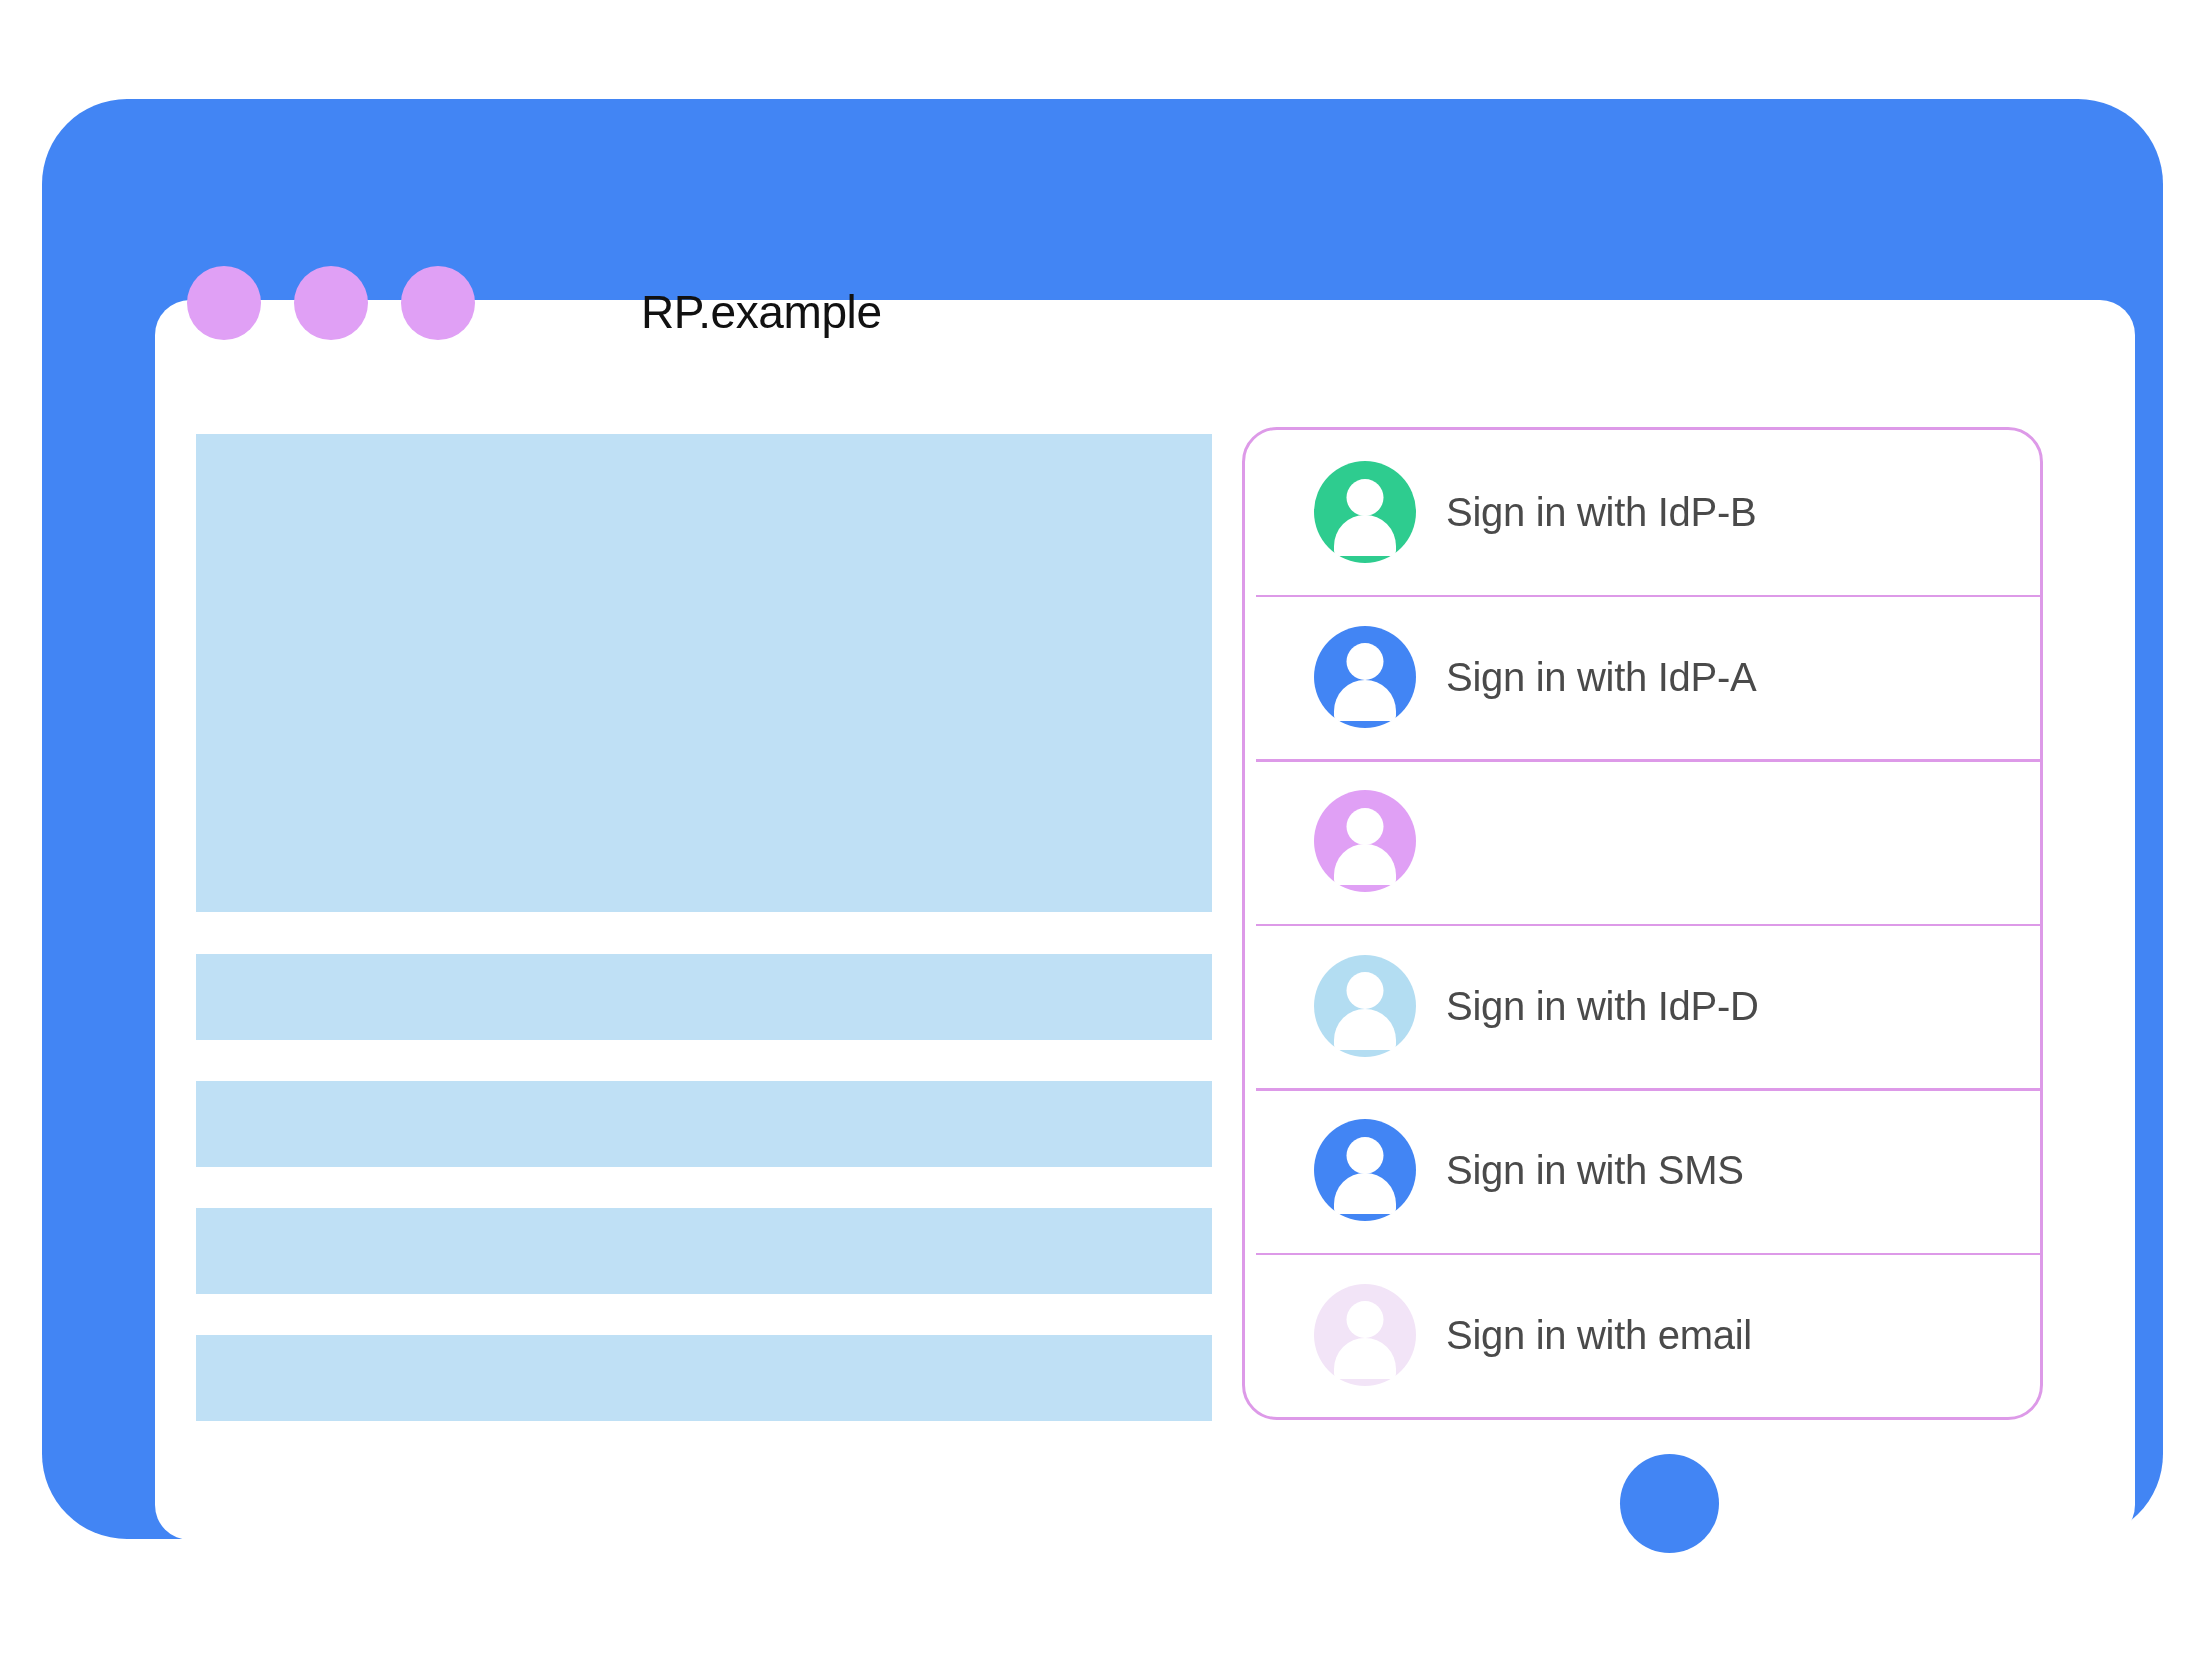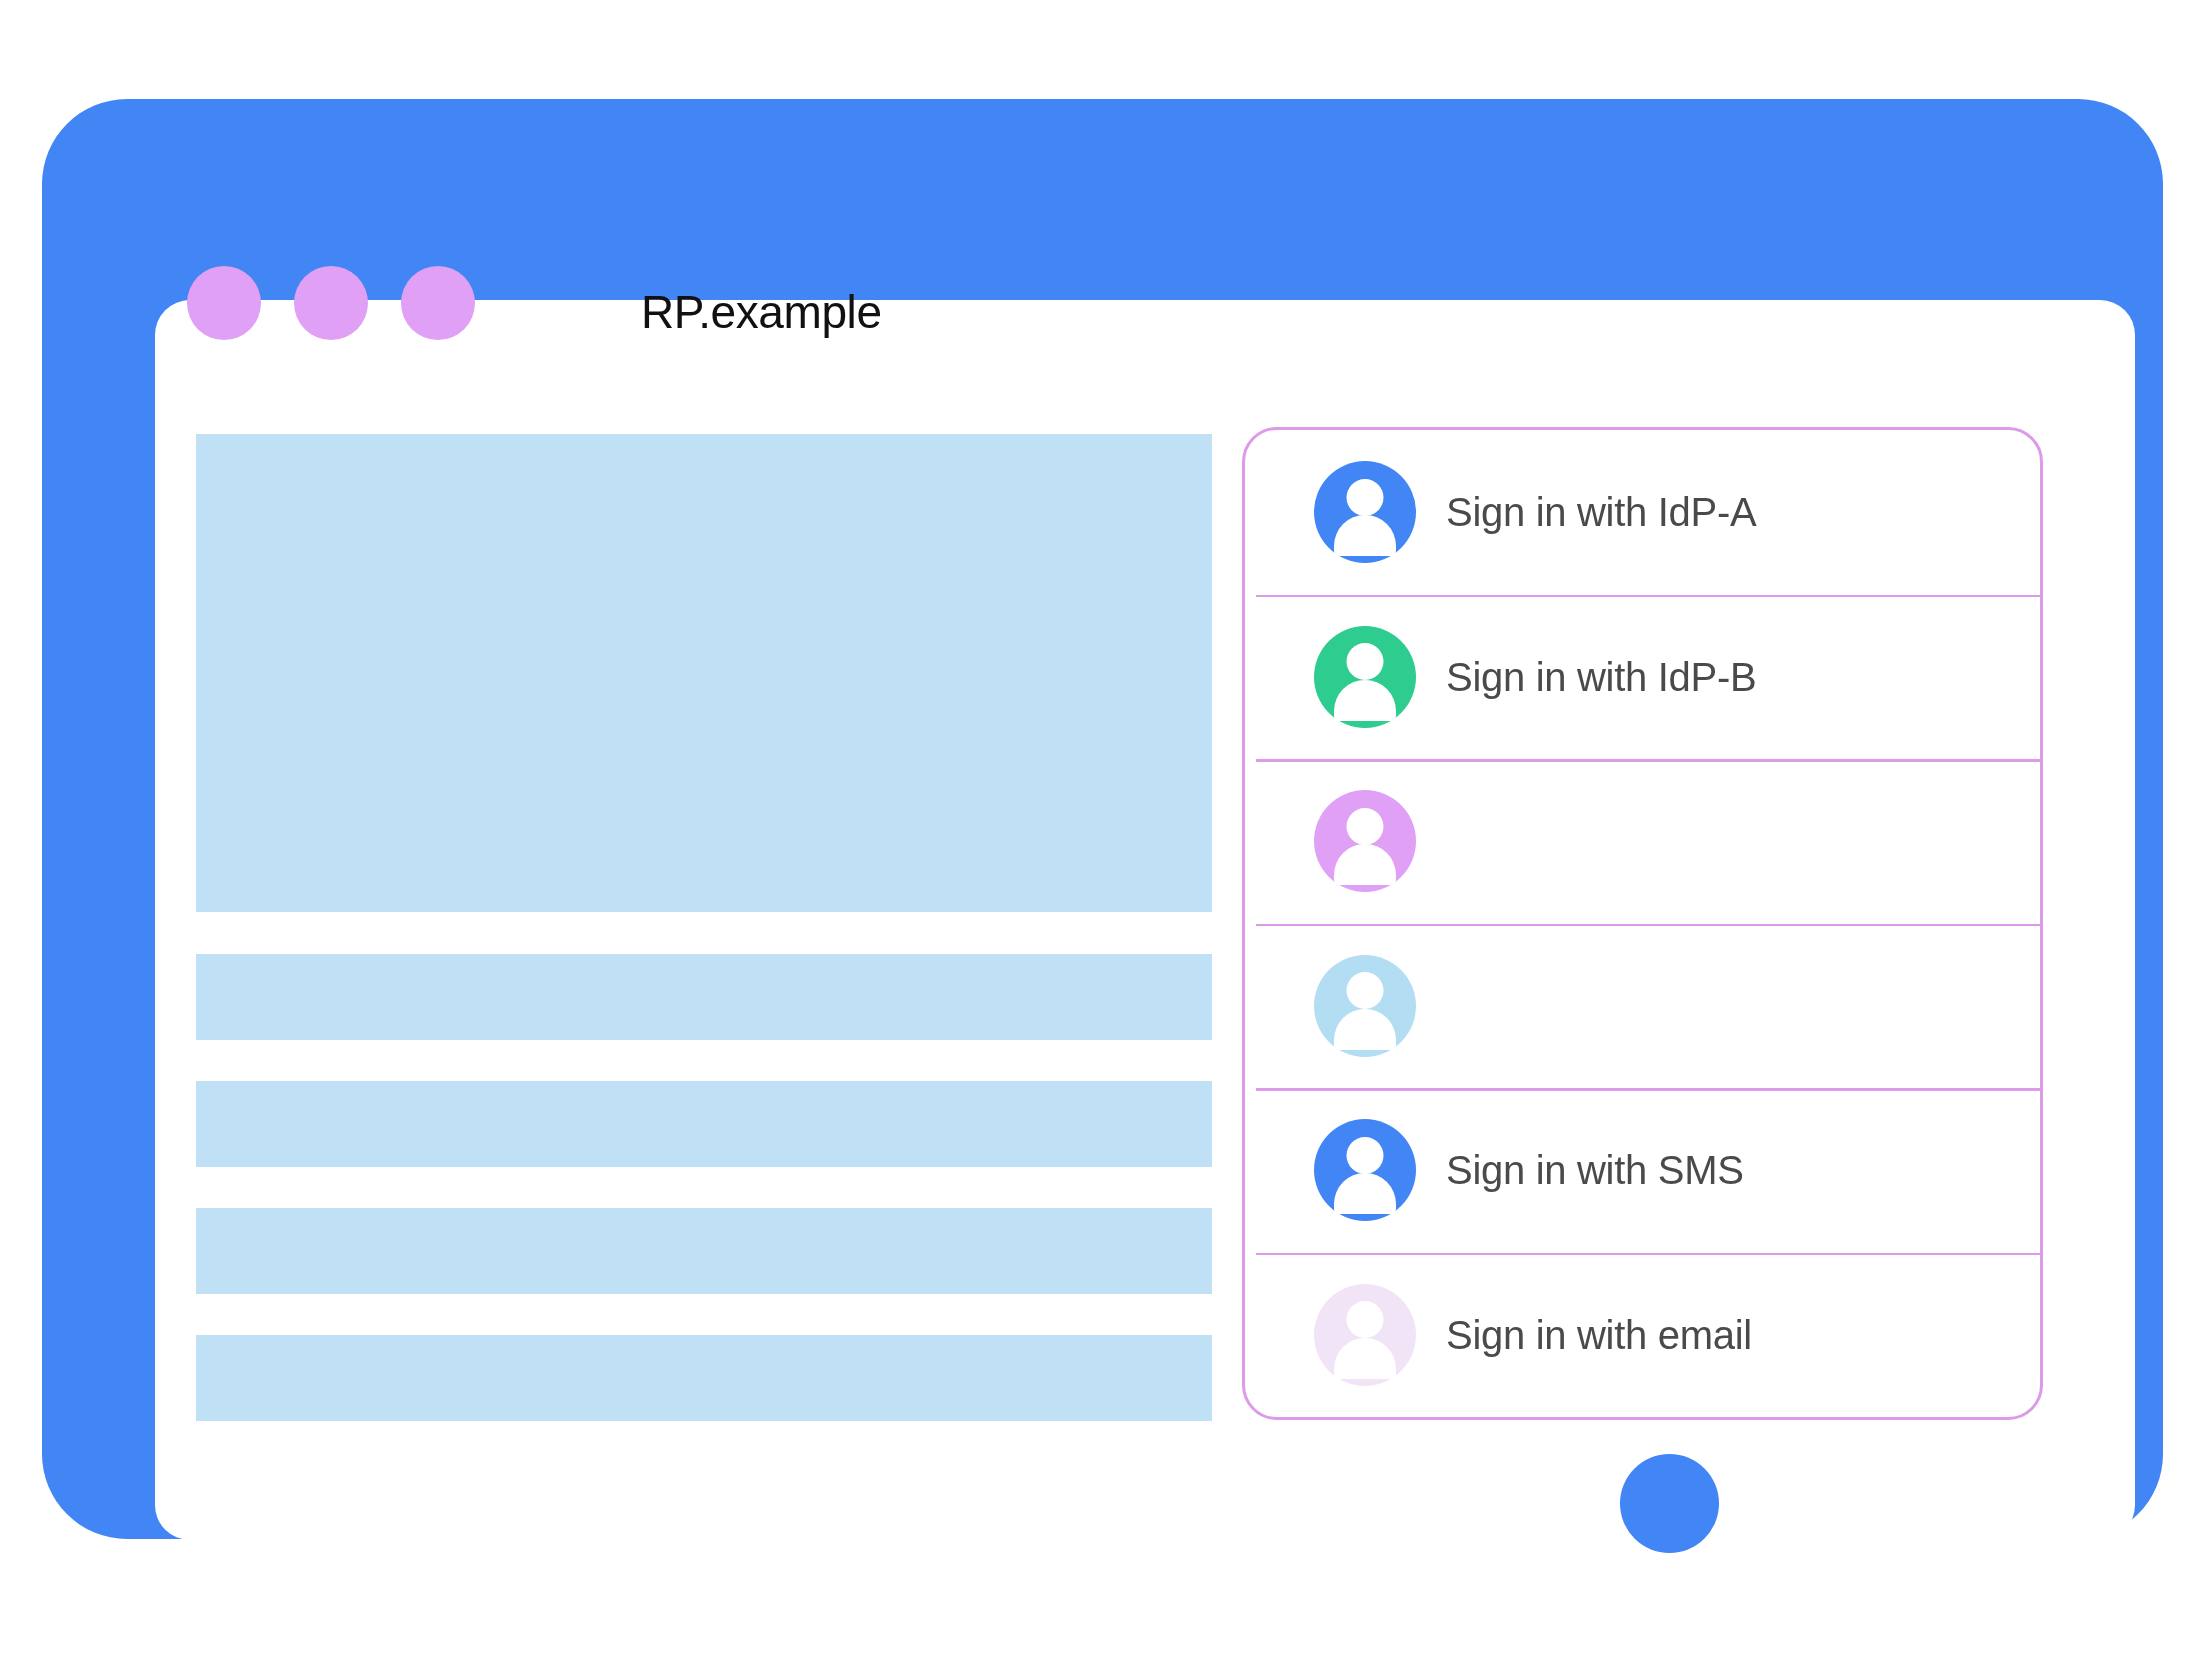--- a/index.html
+++ b/index.html
@@ -194,47 +194,48 @@
   <div class="content-block block-bar" style="background: rgb(191, 224, 245);"></div>
   <div class="content-block block-bar" style="background: rgb(191, 224, 245);"></div>
   <div class="content-block block-bar" style="background: rgb(191, 224, 245);"></div>
   <div class="content-block block-bar last" style="background: rgb(191, 224, 245);"></div>
 </div>
 
 <div id="signin-dialog" style="border-color: rgb(221, 154, 232);">
   <div id="signin-list">
 
     <div class="signin-row">
+      <div class="avatar" style="background: rgb(46, 204, 143);">
+        <div class="head"></div>
+          <div class="shoulders"></div>
+      </div>
+      <div class="signin-label">Sign in with IdP-B</div>
+    </div>
+
+    <div class="signin-row">
       <div class="avatar" style="background: rgb(66, 133, 244);">
         <div class="head"></div>
           <div class="shoulders"></div>
       </div>
       <div class="signin-label">Sign in with IdP-A</div>
     </div>
 
     <div class="signin-row">
-      <div class="avatar" style="background: rgb(46, 204, 143);">
-        <div class="head"></div>
-          <div class="shoulders"></div>
-      </div>
-      <div class="signin-label">Sign in with IdP-B</div>
-    </div>
-
-    <div class="signin-row">
       <div class="avatar" style="background: rgb(224, 160, 245);">
         <div class="head"></div>
           <div class="shoulders"></div>
       </div>
     </div>
 
     <div class="signin-row">
       <div class="avatar" style="background: rgb(179, 221, 242);">
         <div class="head"></div>
           <div class="shoulders"></div>
       </div>
+      <div class="signin-label">Sign in with IdP-D</div>
     </div>
 
 
     <div class="signin-row">
       <div class="avatar" style="background: rgb(66, 133, 244);">
         <div class="head"></div>
           <div class="shoulders"></div>
       </div>
       <div class="signin-label">Sign in with SMS</div>
     </div>

